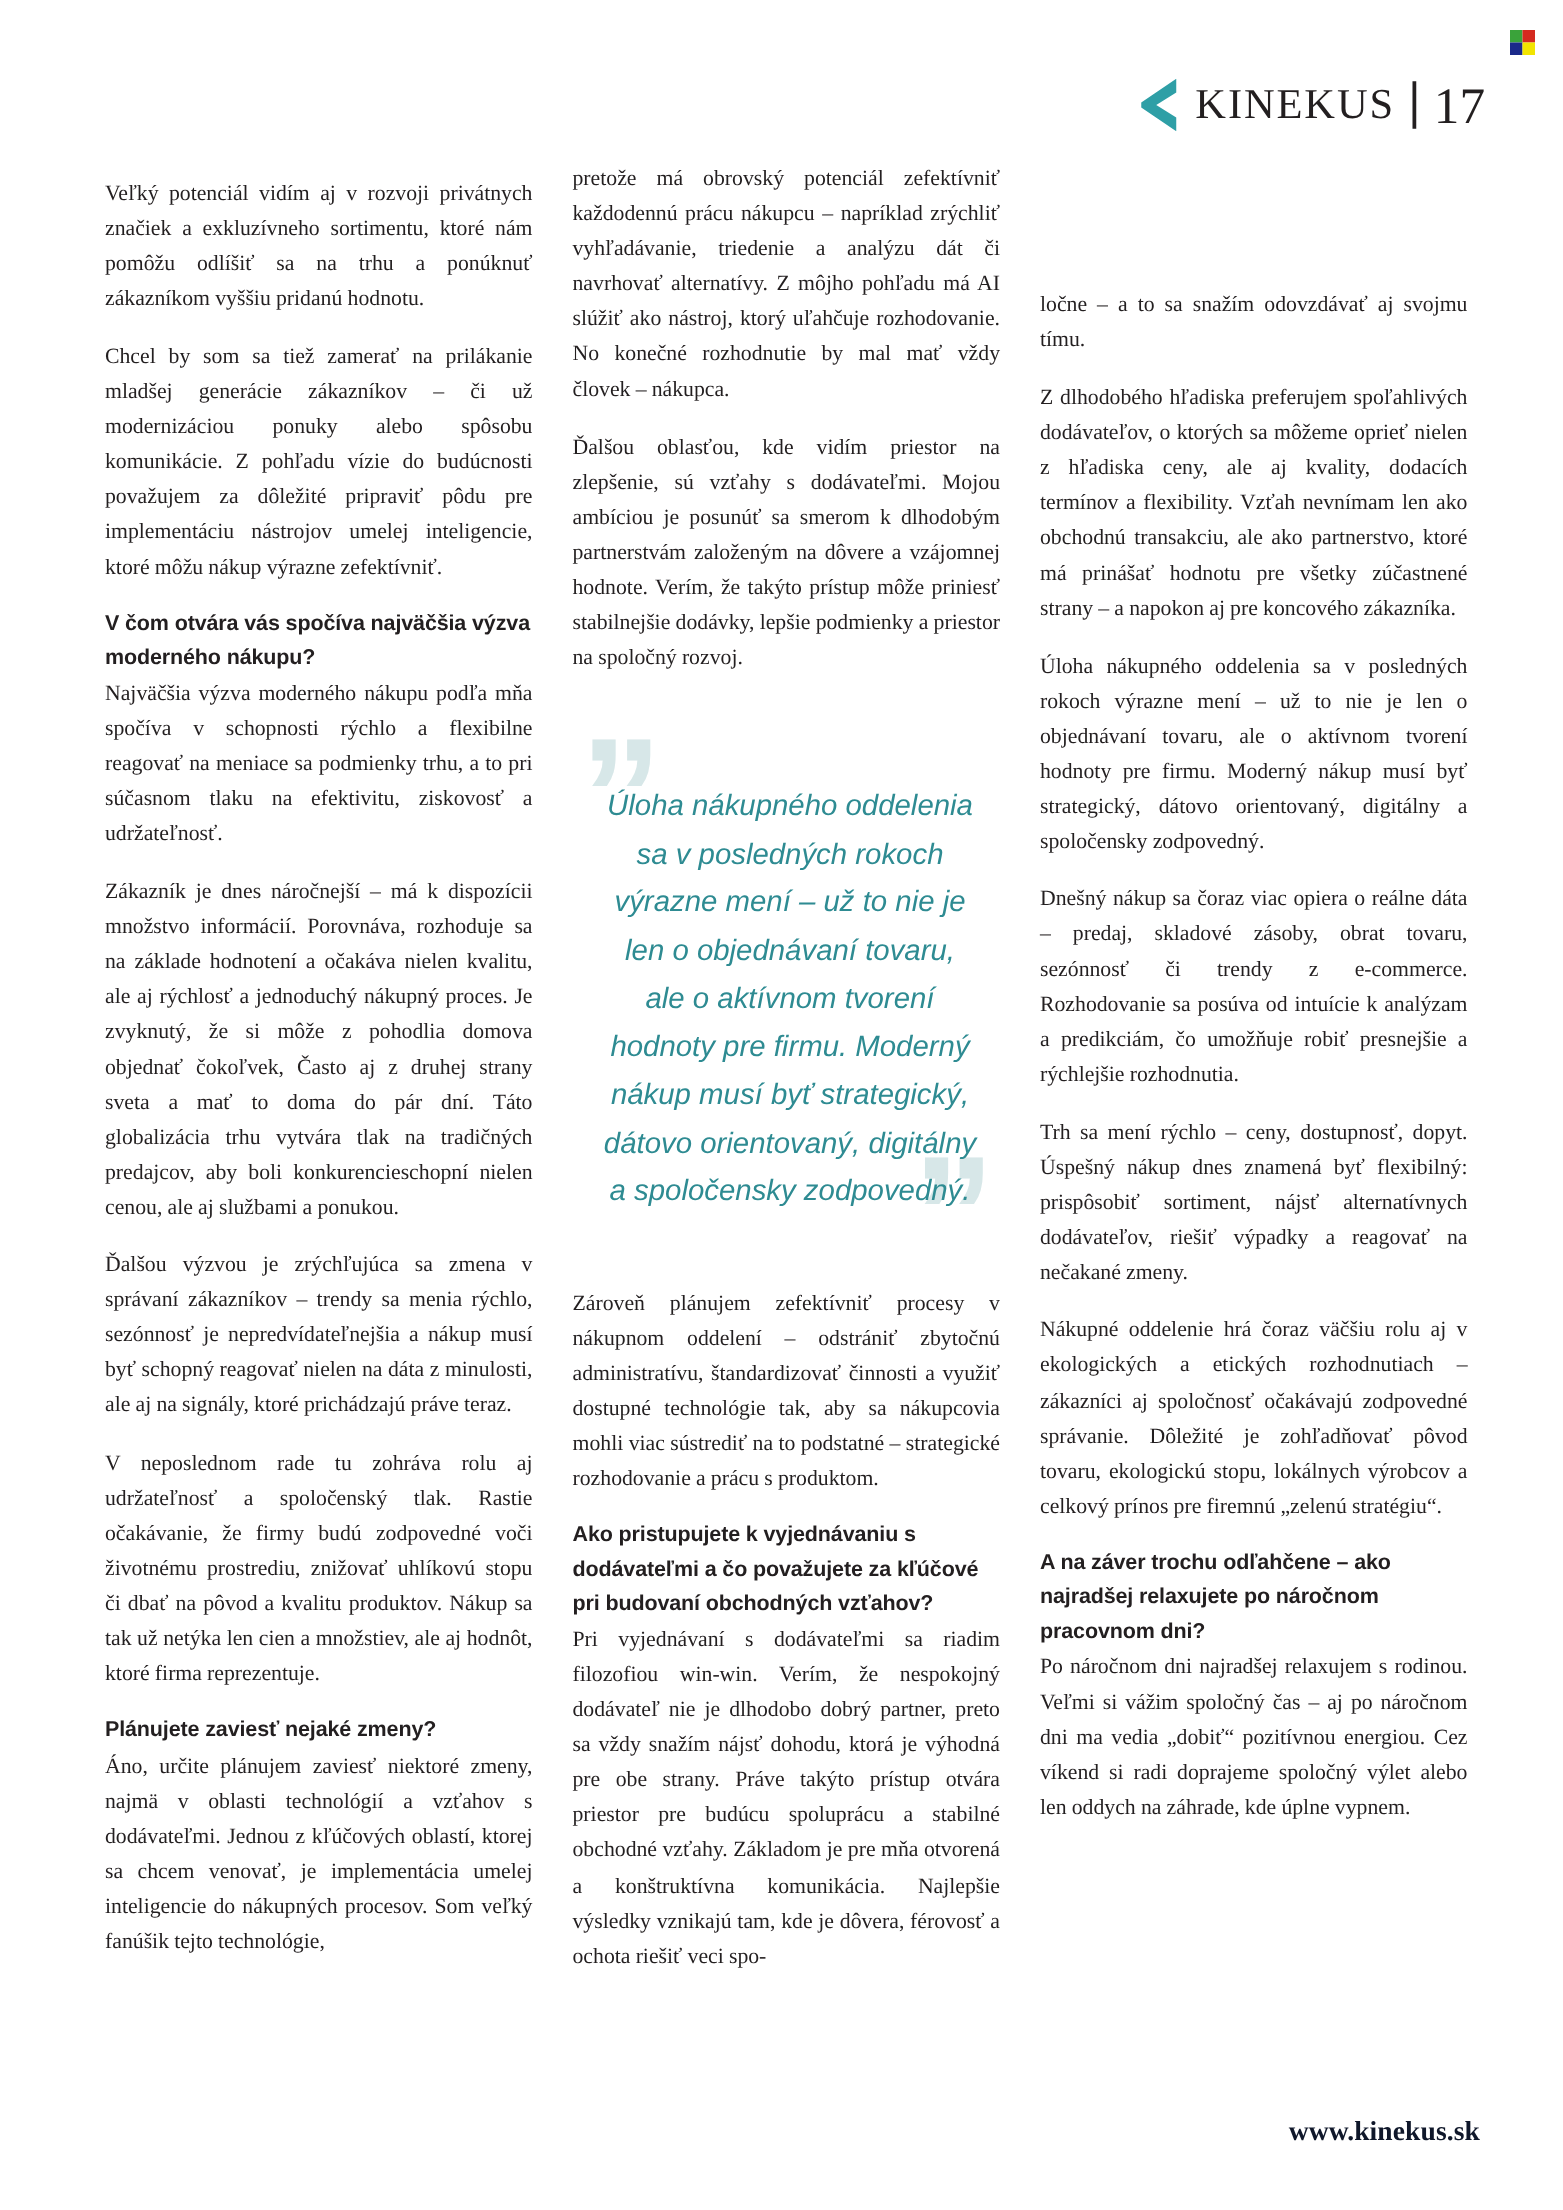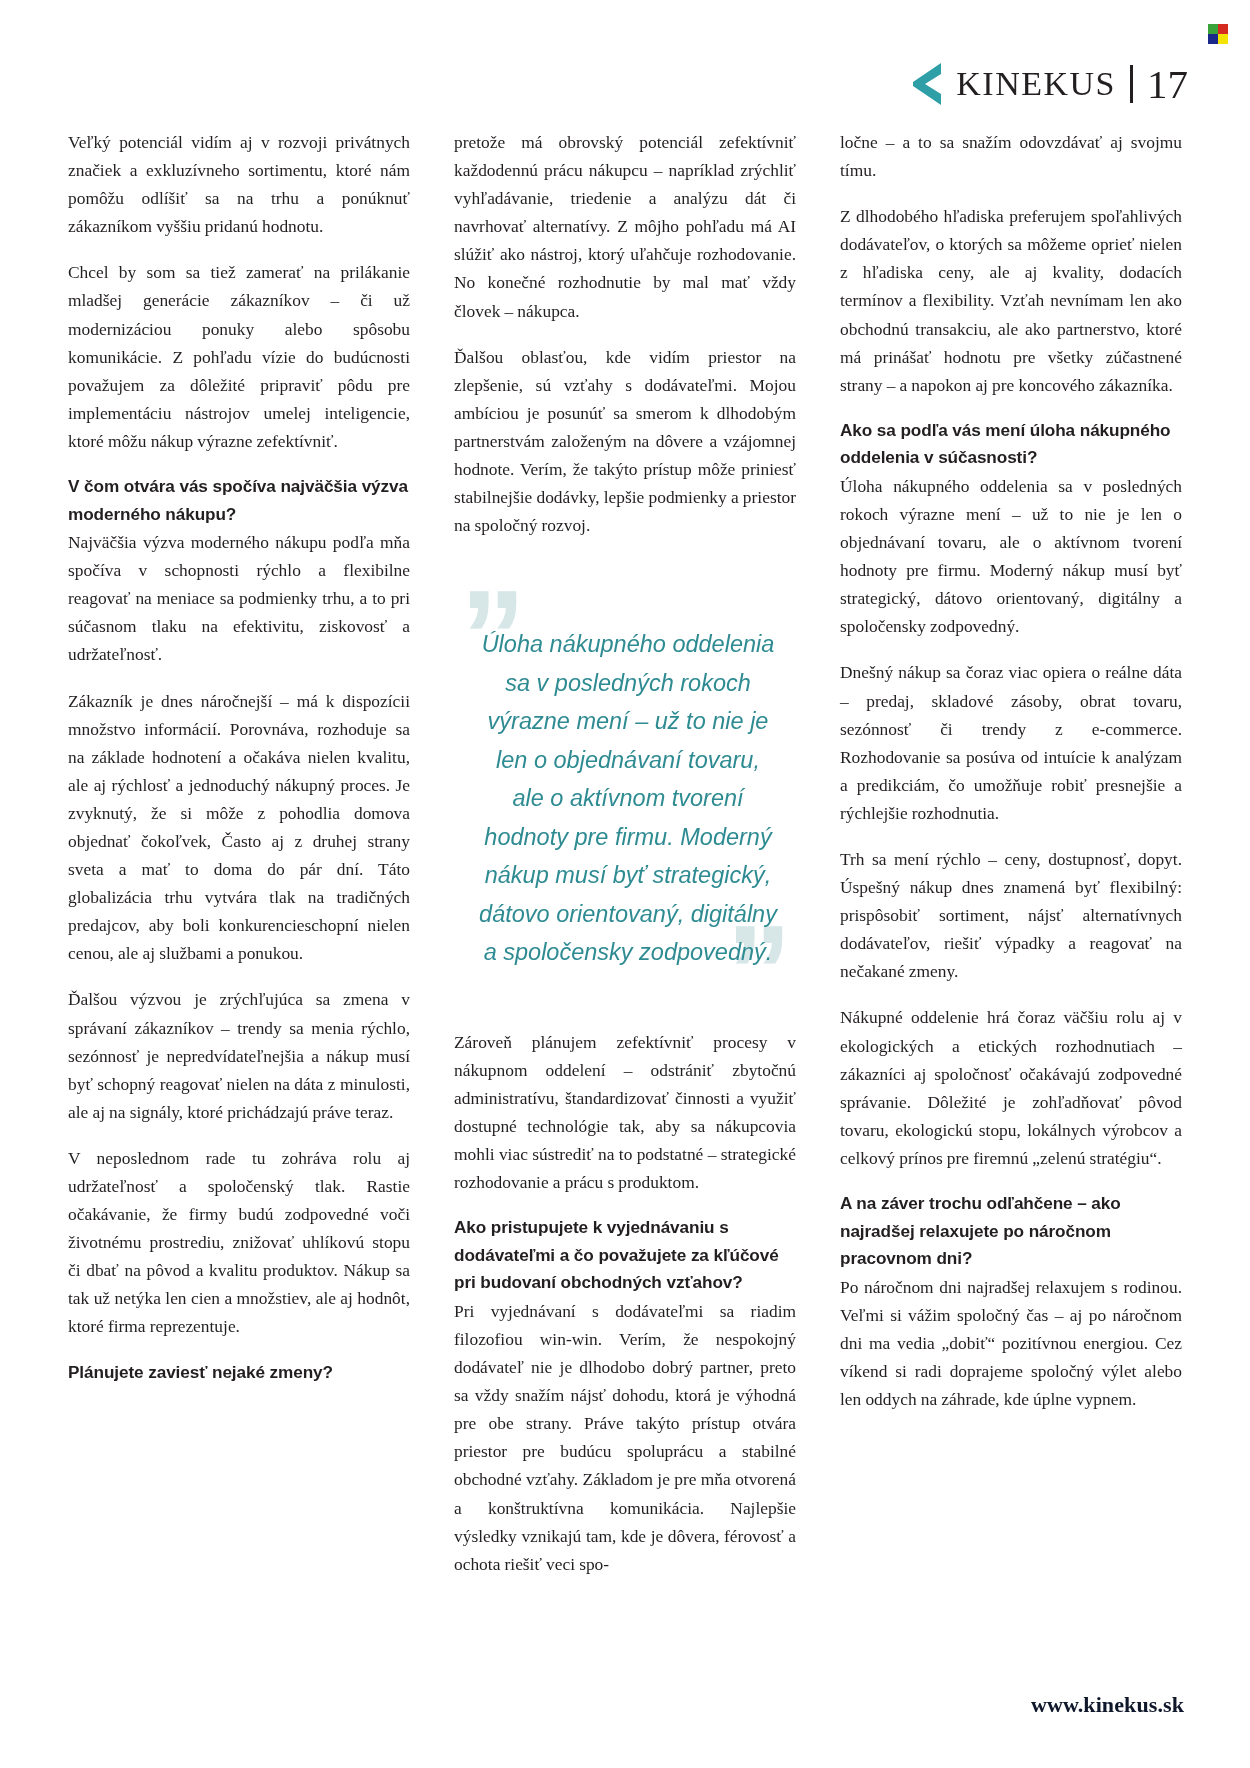--- a/index.html
+++ b/index.html
@@ -58,24 +58,25 @@
     font-size: 41px;
     line-height: 1;
     color: #231f20;
     text-align: center;
   }
 
   
   #content {
     position: absolute;
     top: 128px;
-    left: 68px;
+    left: 84px;
     width: 1114px;
     display: flex;
-    gap: 44px;
+    gap: 32px;
+    align-items: center;
   }
   .col {
     width: 342px;
   }
 
   p.body-text {
     margin: 0 0 18px 0;
     font-size: 17.4px;
     line-height: 28.1px;
     text-align: justify;
@@ -170,41 +171,41 @@
 
   <div class="col">
     <p class="body-text">Veľký potenciál vidím aj v rozvoji privátnych značiek a exkluzívneho sortimentu, ktoré nám pomôžu odlíšiť sa na trhu a ponúknuť zákazníkom vyššiu pridanú hodnotu.</p>
     <p class="body-text">Chcel by som sa tiež zamerať na prilákanie mladšej generácie zákazníkov – či už modernizáciou ponuky alebo spôsobu komunikácie. Z pohľadu vízie do budúcnosti považujem za dôležité pripraviť pôdu pre implementáciu nástrojov umelej inteligencie, ktoré môžu nákup výrazne zefektívniť.</p>
     <h3 class="q-head">V čom otvára vás spočíva najväčšia výzva moderného nákupu?</h3>
     <p class="body-text">Najväčšia výzva moderného nákupu podľa mňa spočíva v schopnosti rýchlo a flexibilne reagovať na meniace sa podmienky trhu, a to pri súčasnom tlaku na efektivitu, ziskovosť a udržateľnosť.</p>
     <p class="body-text">Zákazník je dnes náročnejší – má k dispozícii množstvo informácií. Porovnáva, rozhoduje sa na základe hodnotení a očakáva nielen kvalitu, ale aj rýchlosť a jednoduchý nákupný proces. Je zvyknutý, že si môže z pohodlia domova objednať čokoľvek, Často aj z druhej strany sveta a mať to doma do pár dní. Táto globalizácia trhu vytvára tlak na tradičných predajcov, aby boli konkurencieschopní nielen cenou, ale aj službami a ponukou.</p>
     <p class="body-text">Ďalšou výzvou je zrýchľujúca sa zmena v správaní zákazníkov – trendy sa menia rýchlo, sezónnosť je nepredvídateľnejšia a nákup musí byť schopný reagovať nielen na dáta z minulosti, ale aj na signály, ktoré prichádzajú práve teraz.</p>
     <p class="body-text">V neposlednom rade tu zohráva rolu aj udržateľnosť a spoločenský tlak. Rastie očakávanie, že firmy budú zodpovedné voči životnému prostrediu, znižovať uhlíkovú stopu či dbať na pôvod a kvalitu produktov. Nákup sa tak už netýka len cien a množstiev, ale aj hodnôt, ktoré firma reprezentuje.</p>
     <h3 class="q-head">Plánujete zaviesť nejaké zmeny?</h3>
+    <p class="body-text tight">Áno, určite plánujem zaviesť niektoré zmeny, najmä v oblasti technológií a vzťahov s dodávateľmi. Jednou z kľúčových oblastí, ktorej sa chcem venovať, je implementácia umelej inteligencie do nákupných procesov. Som veľký fanúšik tejto technológie,</p>
   </div>
 
   <div class="col">
     <p class="body-text">pretože má obrovský potenciál zefektívniť každodennú prácu nákupcu – napríklad zrýchliť vyhľadávanie, triedenie a analýzu dát či navrhovať alternatívy. Z môjho pohľadu má AI slúžiť ako nástroj, ktorý uľahčuje rozhodovanie. No konečné rozhodnutie by mal mať vždy človek – nákupca.</p>
     <p class="body-text">Ďalšou oblasťou, kde vidím priestor na zlepšenie, sú vzťahy s dodávateľmi. Mojou ambíciou je posunúť sa smerom k dlhodobým partnerstvám založeným na dôvere a vzájomnej hodnote. Verím, že takýto prístup môže priniesť stabilnejšie dodávky, lepšie podmienky a priestor na spoločný rozvoj.</p>
 
     <div id="pull-quote">
       <span class="qmark open">”</span>
       <span class="qmark close">”</span>
       <div id="quote-text">Úloha nákupného oddelenia sa v posledných rokoch výrazne mení – už to nie je len o objednávaní tovaru, ale o aktívnom tvorení hodnoty pre firmu. Moderný nákup musí byť strategický, dátovo orientovaný, digitálny a spoločensky zodpovedný.</div>
     </div>
 
     <p class="body-text">Zároveň plánujem zefektívniť procesy v nákupnom oddelení – odstrániť zbytočnú administratívu, štandardizovať činnosti a využiť dostupné technológie tak, aby sa nákupcovia mohli viac sústrediť na to podstatné – strategické rozhodovanie a prácu s produktom.</p>
     <h3 class="q-head">Ako pristupujete k vyjednávaniu s dodávateľmi a čo považujete za kľúčové pri budovaní obchodných vzťahov?</h3>
     <p class="body-text tight">Pri vyjednávaní s dodávateľmi sa riadim filozofiou win-win. Verím, že nespokojný dodávateľ nie je dlhodobo dobrý partner, preto sa vždy snažím nájsť dohodu, ktorá je výhodná pre obe strany. Práve takýto prístup otvára priestor pre budúcu spoluprácu a stabilné obchodné vzťahy. Základom je pre mňa otvorená a konštruktívna komunikácia. Najlepšie výsledky vznikajú tam, kde je dôvera, férovosť a ochota riešiť veci spo-</p>
   </div>
 
   <div class="col">
     <p class="body-text">ločne – a to sa snažím odovzdávať aj svojmu tímu.</p>
     <p class="body-text">Z dlhodobého hľadiska preferujem spoľahlivých dodávateľov, o ktorých sa môžeme oprieť nielen z hľadiska ceny, ale aj kvality, dodacích termínov a flexibility. Vzťah nevnímam len ako obchodnú transakciu, ale ako partnerstvo, ktoré má prinášať hodnotu pre všetky zúčastnené strany – a napokon aj pre koncového zákazníka.</p>
-    <h3 class="q-head">Ako sa podľa vás mení úloha nákupného oddelenia v súčasnosti?</h3>
     <p class="body-text">Úloha nákupného oddelenia sa v posledných rokoch výrazne mení – už to nie je len o objednávaní tovaru, ale o aktívnom tvorení hodnoty pre firmu. Moderný nákup musí byť strategický, dátovo orientovaný, digitálny a spoločensky zodpovedný.</p>
     <p class="body-text">Dnešný nákup sa čoraz viac opiera o reálne dáta – predaj, skladové zásoby, obrat tovaru, sezónnosť či trendy z e-commerce. Rozhodovanie sa posúva od intuície k analýzam a predikciám, čo umožňuje robiť presnejšie a rýchlejšie rozhodnutia.</p>
     <p class="body-text">Trh sa mení rýchlo – ceny, dostupnosť, dopyt. Úspešný nákup dnes znamená byť flexibilný: prispôsobiť sortiment, nájsť alternatívnych dodávateľov, riešiť výpadky a reagovať na nečakané zmeny.</p>
     <p class="body-text">Nákupné oddelenie hrá čoraz väčšiu rolu aj v ekologických a etických rozhodnutiach – zákazníci aj spoločnosť očakávajú zodpovedné správanie. Dôležité je zohľadňovať pôvod tovaru, ekologickú stopu, lokálnych výrobcov a celkový prínos pre firemnú „zelenú stratégiu“.</p>
     <h3 class="q-head">A na záver trochu odľahčene – ako najradšej relaxujete po náročnom pracovnom dni?</h3>
     <p class="body-text">Po náročnom dni najradšej relaxujem s rodinou. Veľmi si vážim spoločný čas – aj po náročnom dni ma vedia „dobiť“ pozitívnou energiou. Cez víkend si radi doprajeme spoločný výlet alebo len oddych na záhrade, kde úplne vypnem.</p>
   </div>
 
 </div>
 

